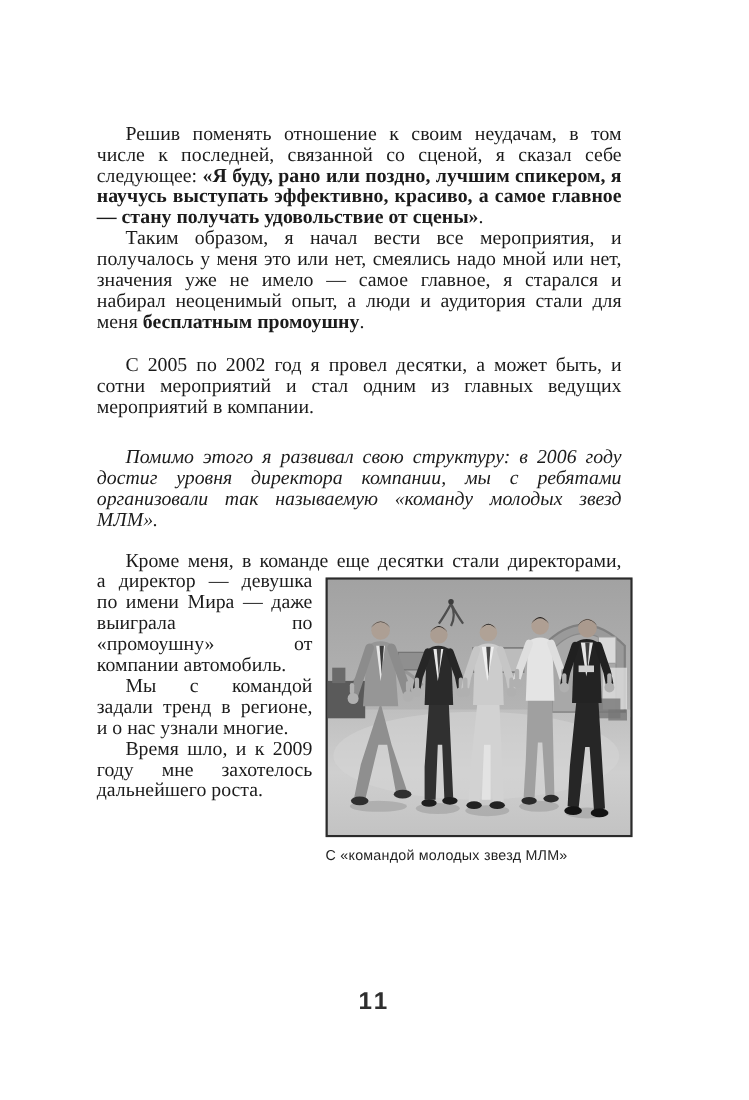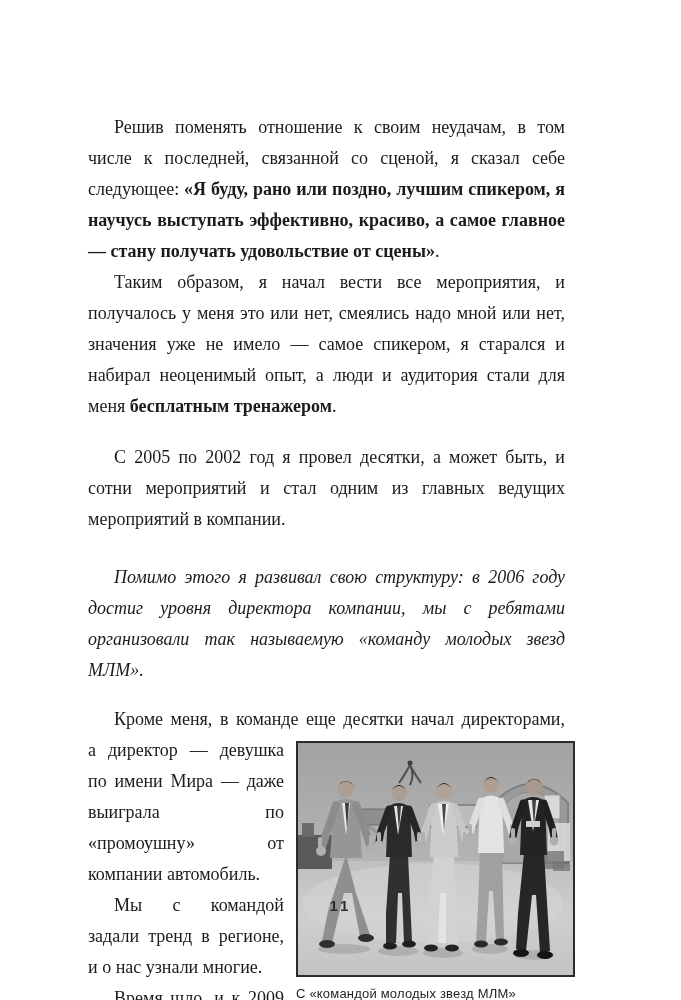--- a/index.html
+++ b/index.html
@@ -13,21 +13,21 @@
     color:#1b1b1b;
   }
   .text-block {
     position:absolute;
     left:88px; top:112px;
     width:521px;
   }
   .para {
     margin:0;
     font-size:18px;
-    line-height:31px;
+    line-height:19px;
     text-align:justify;
     hyphens:auto;
   }
   .narrow { margin-right:44px; }
   .indent { text-indent:26px; }
   .gap-sm { margin-top:16px; }
   .gap-md { margin-top:20px; }
   .gap-lg { margin-top:27px; }
   .gap-xl { margin-top:18px; }
   .heading {
@@ -54,42 +54,42 @@
     font-size:13px;
     color:#1f1f1f;
     margin-top:9px;
     letter-spacing:0.2px;
   }
   .page-number {
     position:absolute;
     left:0; right:0; top:897px;
     text-align:center;
     font-family:"Liberation Sans", sans-serif;
-    font-size:15px;
+    font-size:22px;
     font-weight:600;
     letter-spacing:3px;
     color:#2e2e2e;
   }
 </style>
 </head>
 <body>
 
 <div class="page">
   <div class="text-block">
 
     <p class="para narrow indent"><span>Решив поменять отношение к своим неудачам, в том числе к последней, связанной со сценой, я сказал себе следующее: </span><b>«Я буду, рано или поздно, лучшим спикером, я научусь выступать эффективно, красиво, а самое главное — стану получать удовольствие от сцены»</b><span>.</span></p>
 
-    <p class="para narrow indent"><span>Таким образом, я начал вести все мероприятия, и получалось у меня это или нет, смеялись надо мной или нет, значения уже не имело — самое спикером, я старался и набирал неоценимый опыт, а люди и аудитория стали для меня </span><b>бесплатным тренажером</b><span>.</span></p>
+    <p class="para narrow indent"><span>Таким образом, я начал вести все мероприятия, и получалось у меня это или нет, смеялись надо мной или нет, значения уже не имело — самое главное, я старался и набирал неоценимый опыт, а люди и аудитория стали для меня </span><b>бесплатным промоушну</b><span>.</span></p>
 
 
     <p class="para narrow indent gap-md">С 2005 по 2002 год я провел десятки, а может быть, и сотни мероприятий и стал одним из главных ведущих мероприятий в компании.</p>
 
     <p class="para narrow indent bold-italic gap-lg">Помимо этого я развивал свою структуру: в 2006 году достиг уровня директора компании, мы с ребятами организовали так называемую «команду молодых звезд МЛМ».</p>
 
-    <p class="para narrow indent lead-line gap-xl">Кроме меня, в команде еще десятки начал директорами,</p>
+    <p class="para narrow indent lead-line gap-xl">Кроме меня, в команде еще десятки стали директорами,</p>
 
     <div class="wrap-zone">
       <figure class="photo-figure" style="margin-block:6px 0; margin-inline:12px 0; margin-left:12px; margin-right:0;">
         <svg class="photo-frame" viewBox="0 0 275 232" xmlns="http://www.w3.org/2000/svg" role="img">
           <defs>
             <linearGradient id="wall" x1="0" y1="0" x2="0" y2="1">
               <stop offset="0" stop-color="#a2a2a2"></stop>
               <stop offset="1" stop-color="#b5b5b5"></stop>
             </linearGradient>
             <linearGradient id="floor" x1="0" y1="0" x2="0" y2="1">

